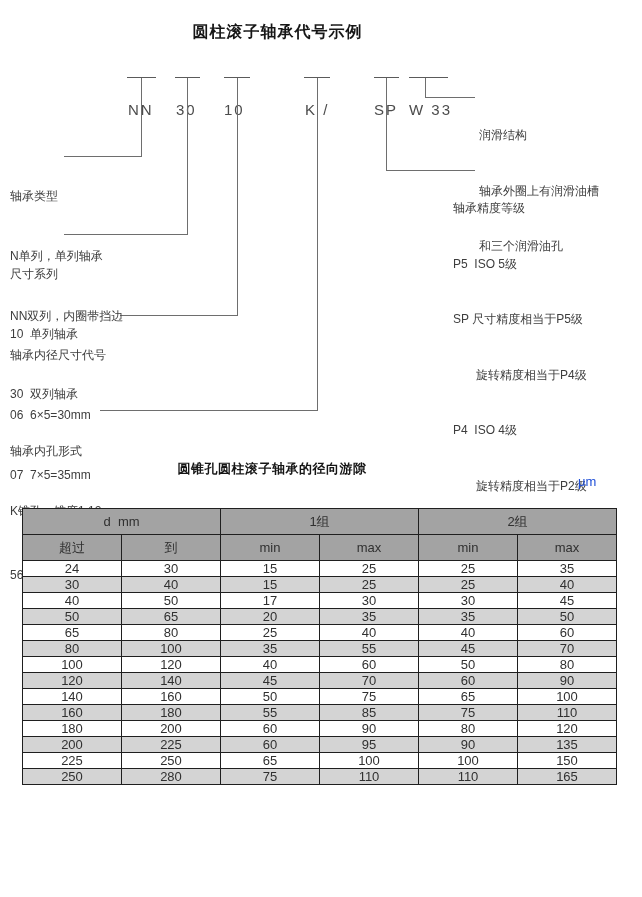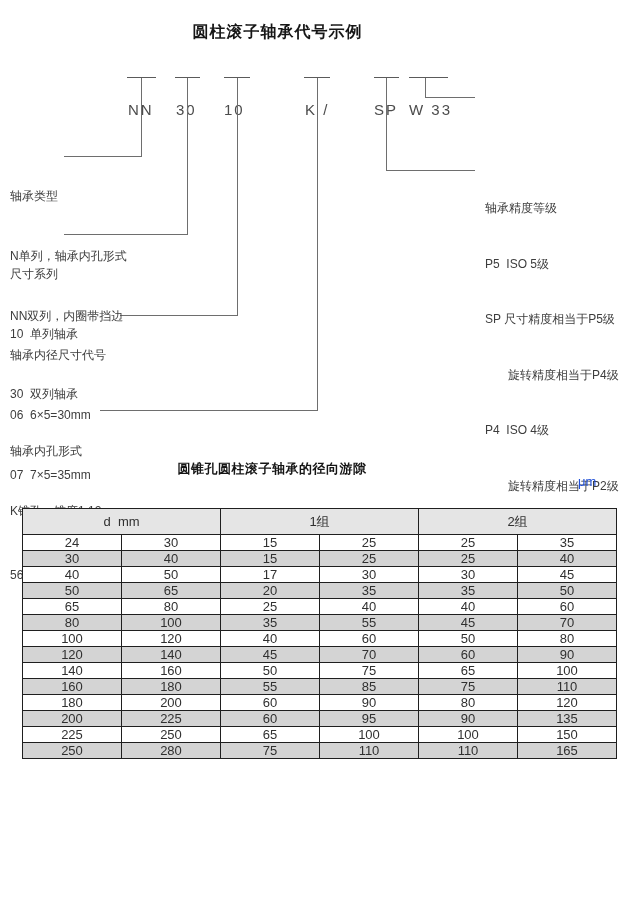--- a/index.html
+++ b/index.html
@@ -29,21 +29,21 @@
   .unit { position:absolute; top:474px; left:578px; font-size:13px; color:#1d4ed8; }
   table.clearance {
     position:absolute; top:508px; left:22px; width:595px;
     border-collapse:collapse; table-layout:fixed;
   }
   .clearance th, .clearance td {
     border:1px solid #1f1f1f; text-align:center; vertical-align:middle;
     font-size:13px; font-weight:normal; color:#303030; padding:0;
   }
   .clearance thead tr { height:26px; }
-  .clearance thead th { background:#e5e5e5; }
+  .clearance thead th { background:#a3a3a3; }
   .clearance tbody tr { height:14px; background:#ffffff; }
   .clearance tbody tr:nth-child(even) { background:#d4d4d4; }
   .pre { white-space:pre; }
 </style>
 </head>
 <body>
 
 <div class="page">
 
   <h1 class="main-title">圆柱滚子轴承代号示例</h1>
@@ -71,21 +71,21 @@
 
   <div class="ln hln" style="left:64px;top:156px;width:78px"></div>
   <div class="ln hln" style="left:64px;top:234px;width:124px"></div>
   <div class="ln hln" style="left:120px;top:315px;width:118px"></div>
   <div class="ln hln" style="left:100px;top:410px;width:218px"></div>
   <div class="ln hln" style="left:386px;top:170px;width:89px"></div>
   <div class="ln hln" style="left:425px;top:97px;width:50px"></div>
 
   <div class="ann" style="left:10px;top:146px">
     <div>轴承类型</div>
-    <div>N单列，轴承内孔形式</div>
+    <div>N单列，单列轴承</div>
     <div>NN双列，内圈带挡边</div>
   </div>
 
   <div class="ann" style="left:10px;top:224px">
     <div>尺寸系列</div>
     <div>10  单列轴承</div>
     <div>30  双列轴承</div>
   </div>
 
   <div class="ann" style="left:10px;top:305px">
@@ -94,41 +94,54 @@
     <div>07  7×5=35mm</div>
     <div></div>
     <div>56  56×5=280mm</div>
   </div>
 
   <div class="ann" style="left:10px;top:401px">
     <div>轴承内孔形式</div>
     <div>K锥孔、锥度1:12</div>
   </div>
 
-
-  <div class="ann ann-right" style="left:485px;top:162px">
+  <div class="ann ann-right" style="left:479px;top:89px">
+    <div>润滑结构</div>
+    <div>轴承外圈上有润滑油槽</div>
+    <div>和三个润滑油孔</div>
+  </div>
+
+  <div class="ann ann-right" style="left:453px;top:162px">
     <div>轴承精度等级</div>
     <div>P5  ISO 5级</div>
     <div>SP 尺寸精度相当于P5级</div>
     <div class="indent">旋转精度相当于P4级</div>
     <div>P4  ISO 4级</div>
     <div class="indent">旋转精度相当于P2级</div>
     <div>P2  ISO 2级</div>
   </div>
 
   <div class="table-title">圆锥孔圆柱滚子轴承的径向游隙</div>
   <div class="unit">μm</div>
 
   <table class="clearance">
     <thead>
       <tr>
         <th colspan="2" class="pre">d  mm</th>
         <th colspan="2">1组</th>
         <th colspan="2">2组</th>
       </tr>
+      <tr>
+        <th>超过</th>
+        <th>到</th>
+        <th>min</th>
+        <th>max</th>
+        <th>min</th>
+        <th>max</th>
+      </tr>
     </thead>
     <tbody>
         <tr>
           <td>24</td>
           <td>30</td>
           <td>15</td>
           <td>25</td>
           <td>25</td>
           <td>35</td>
         </tr>

